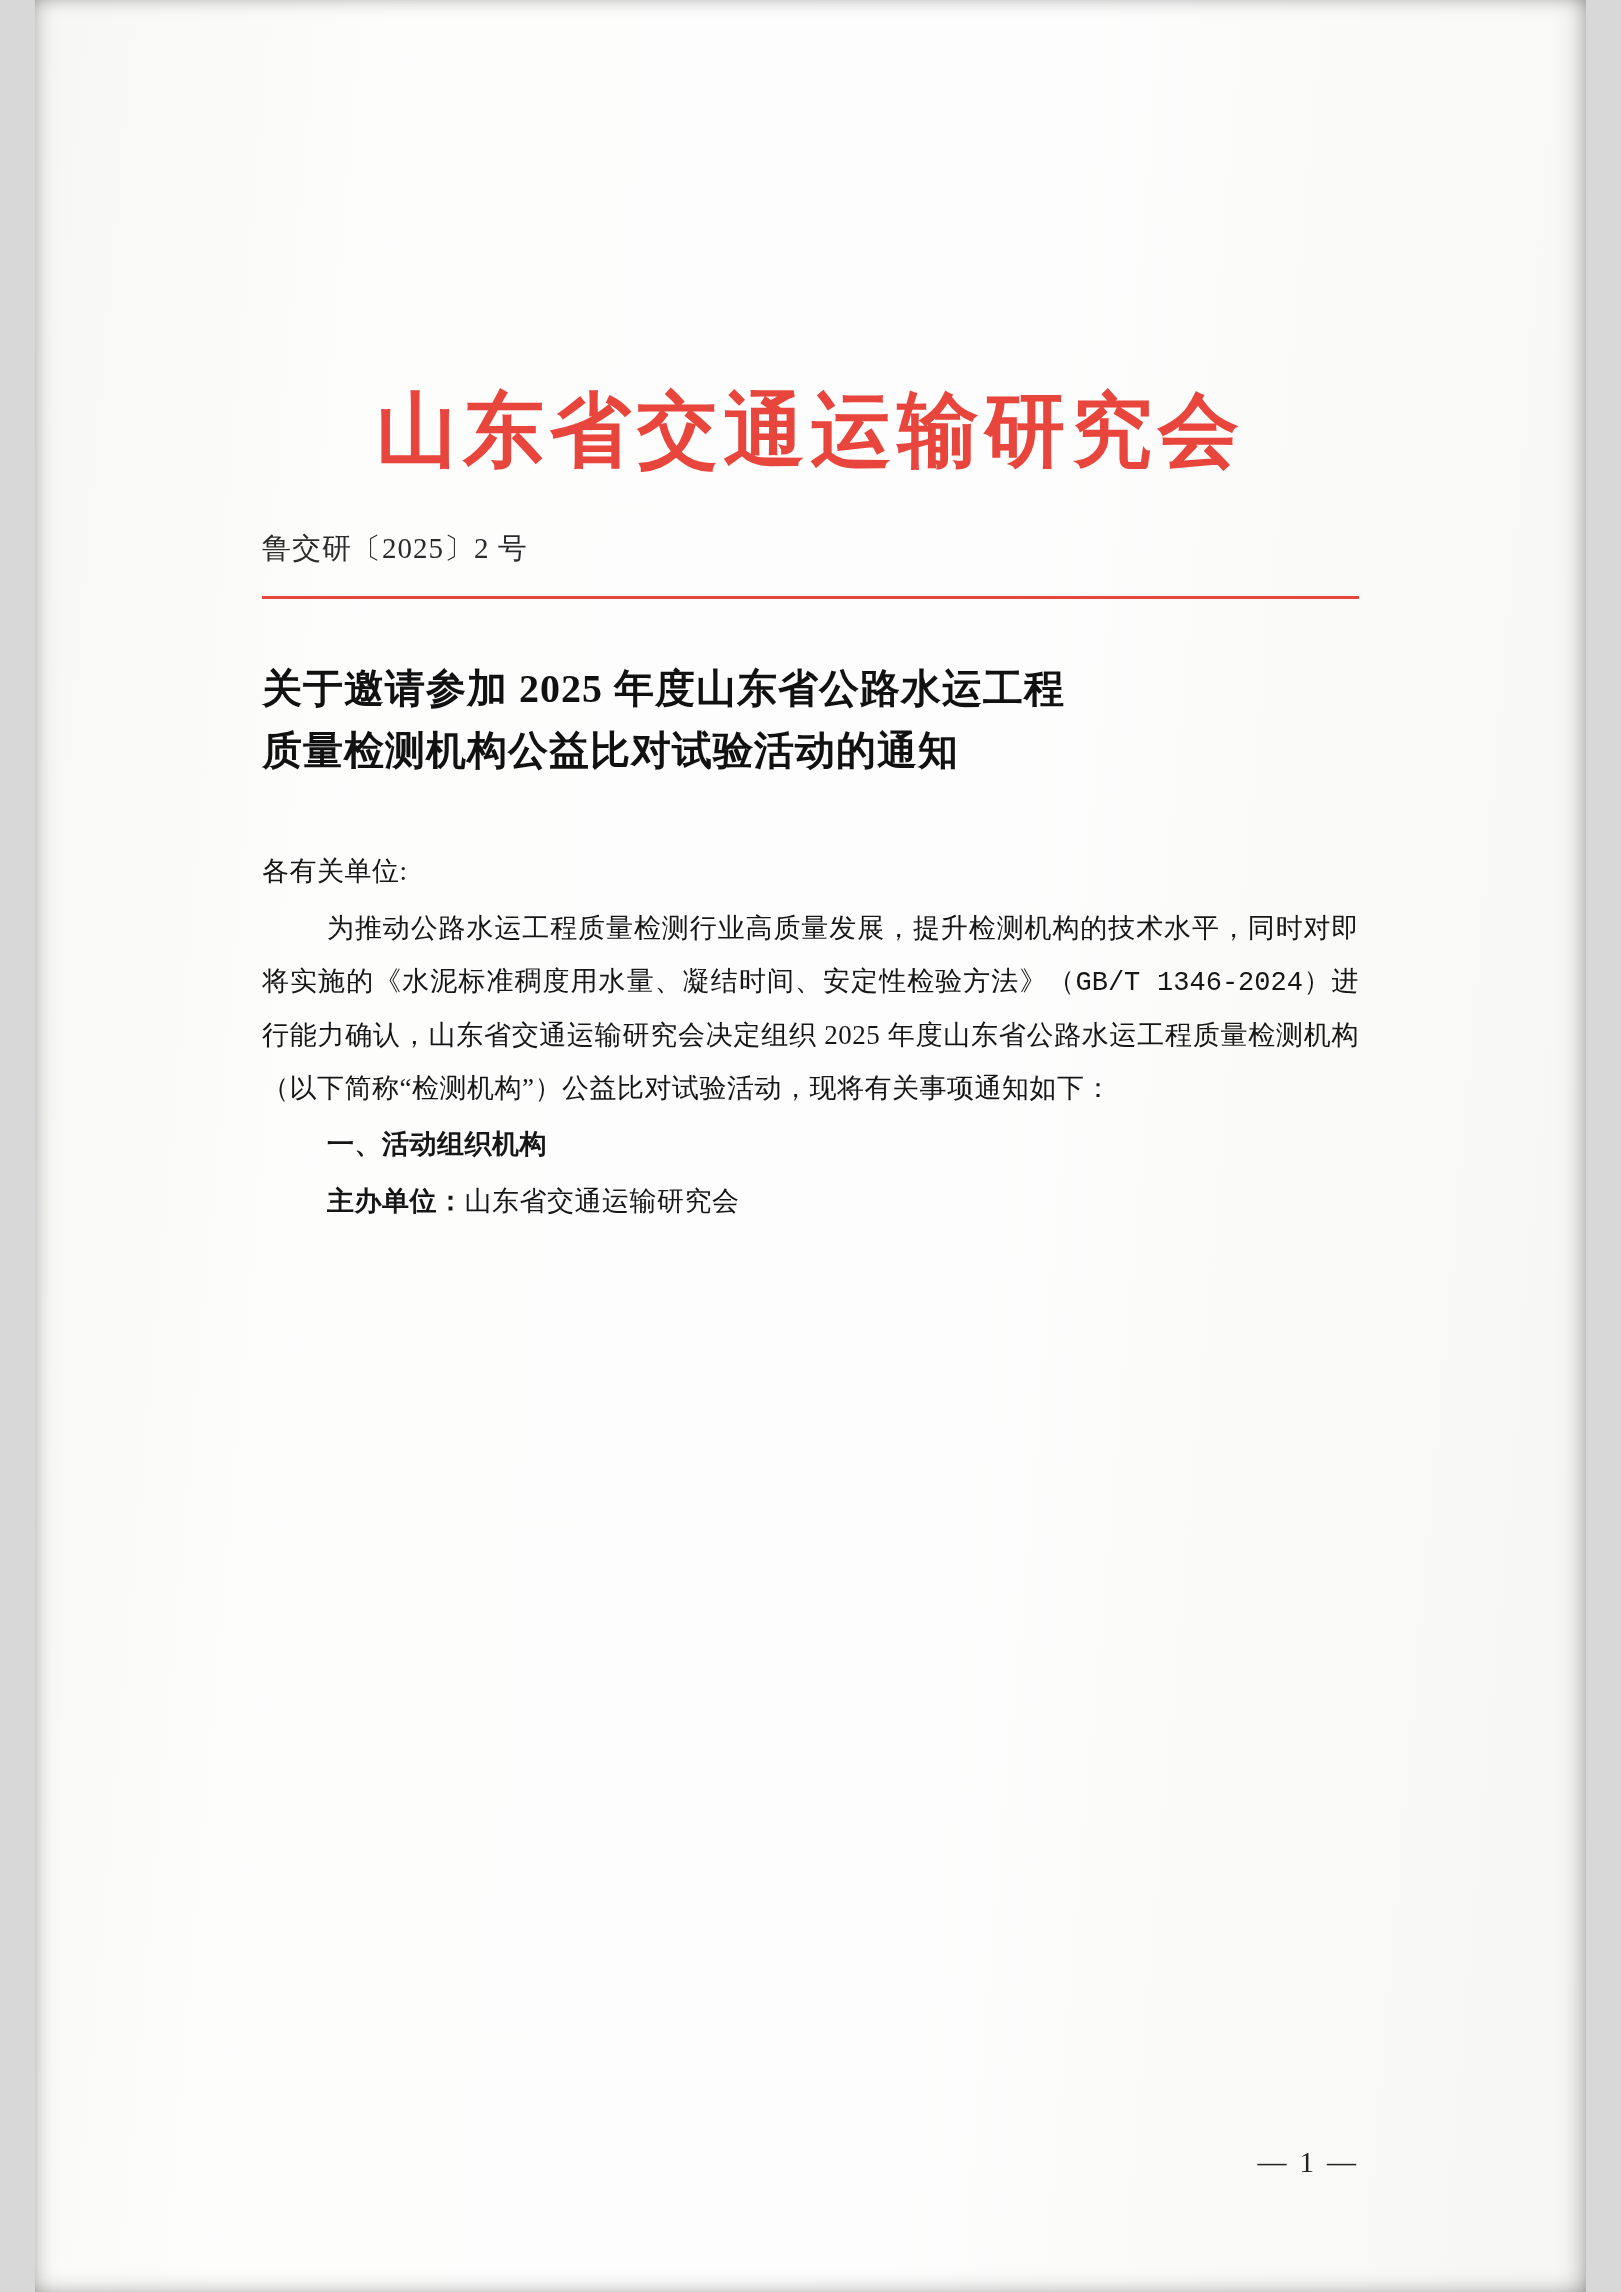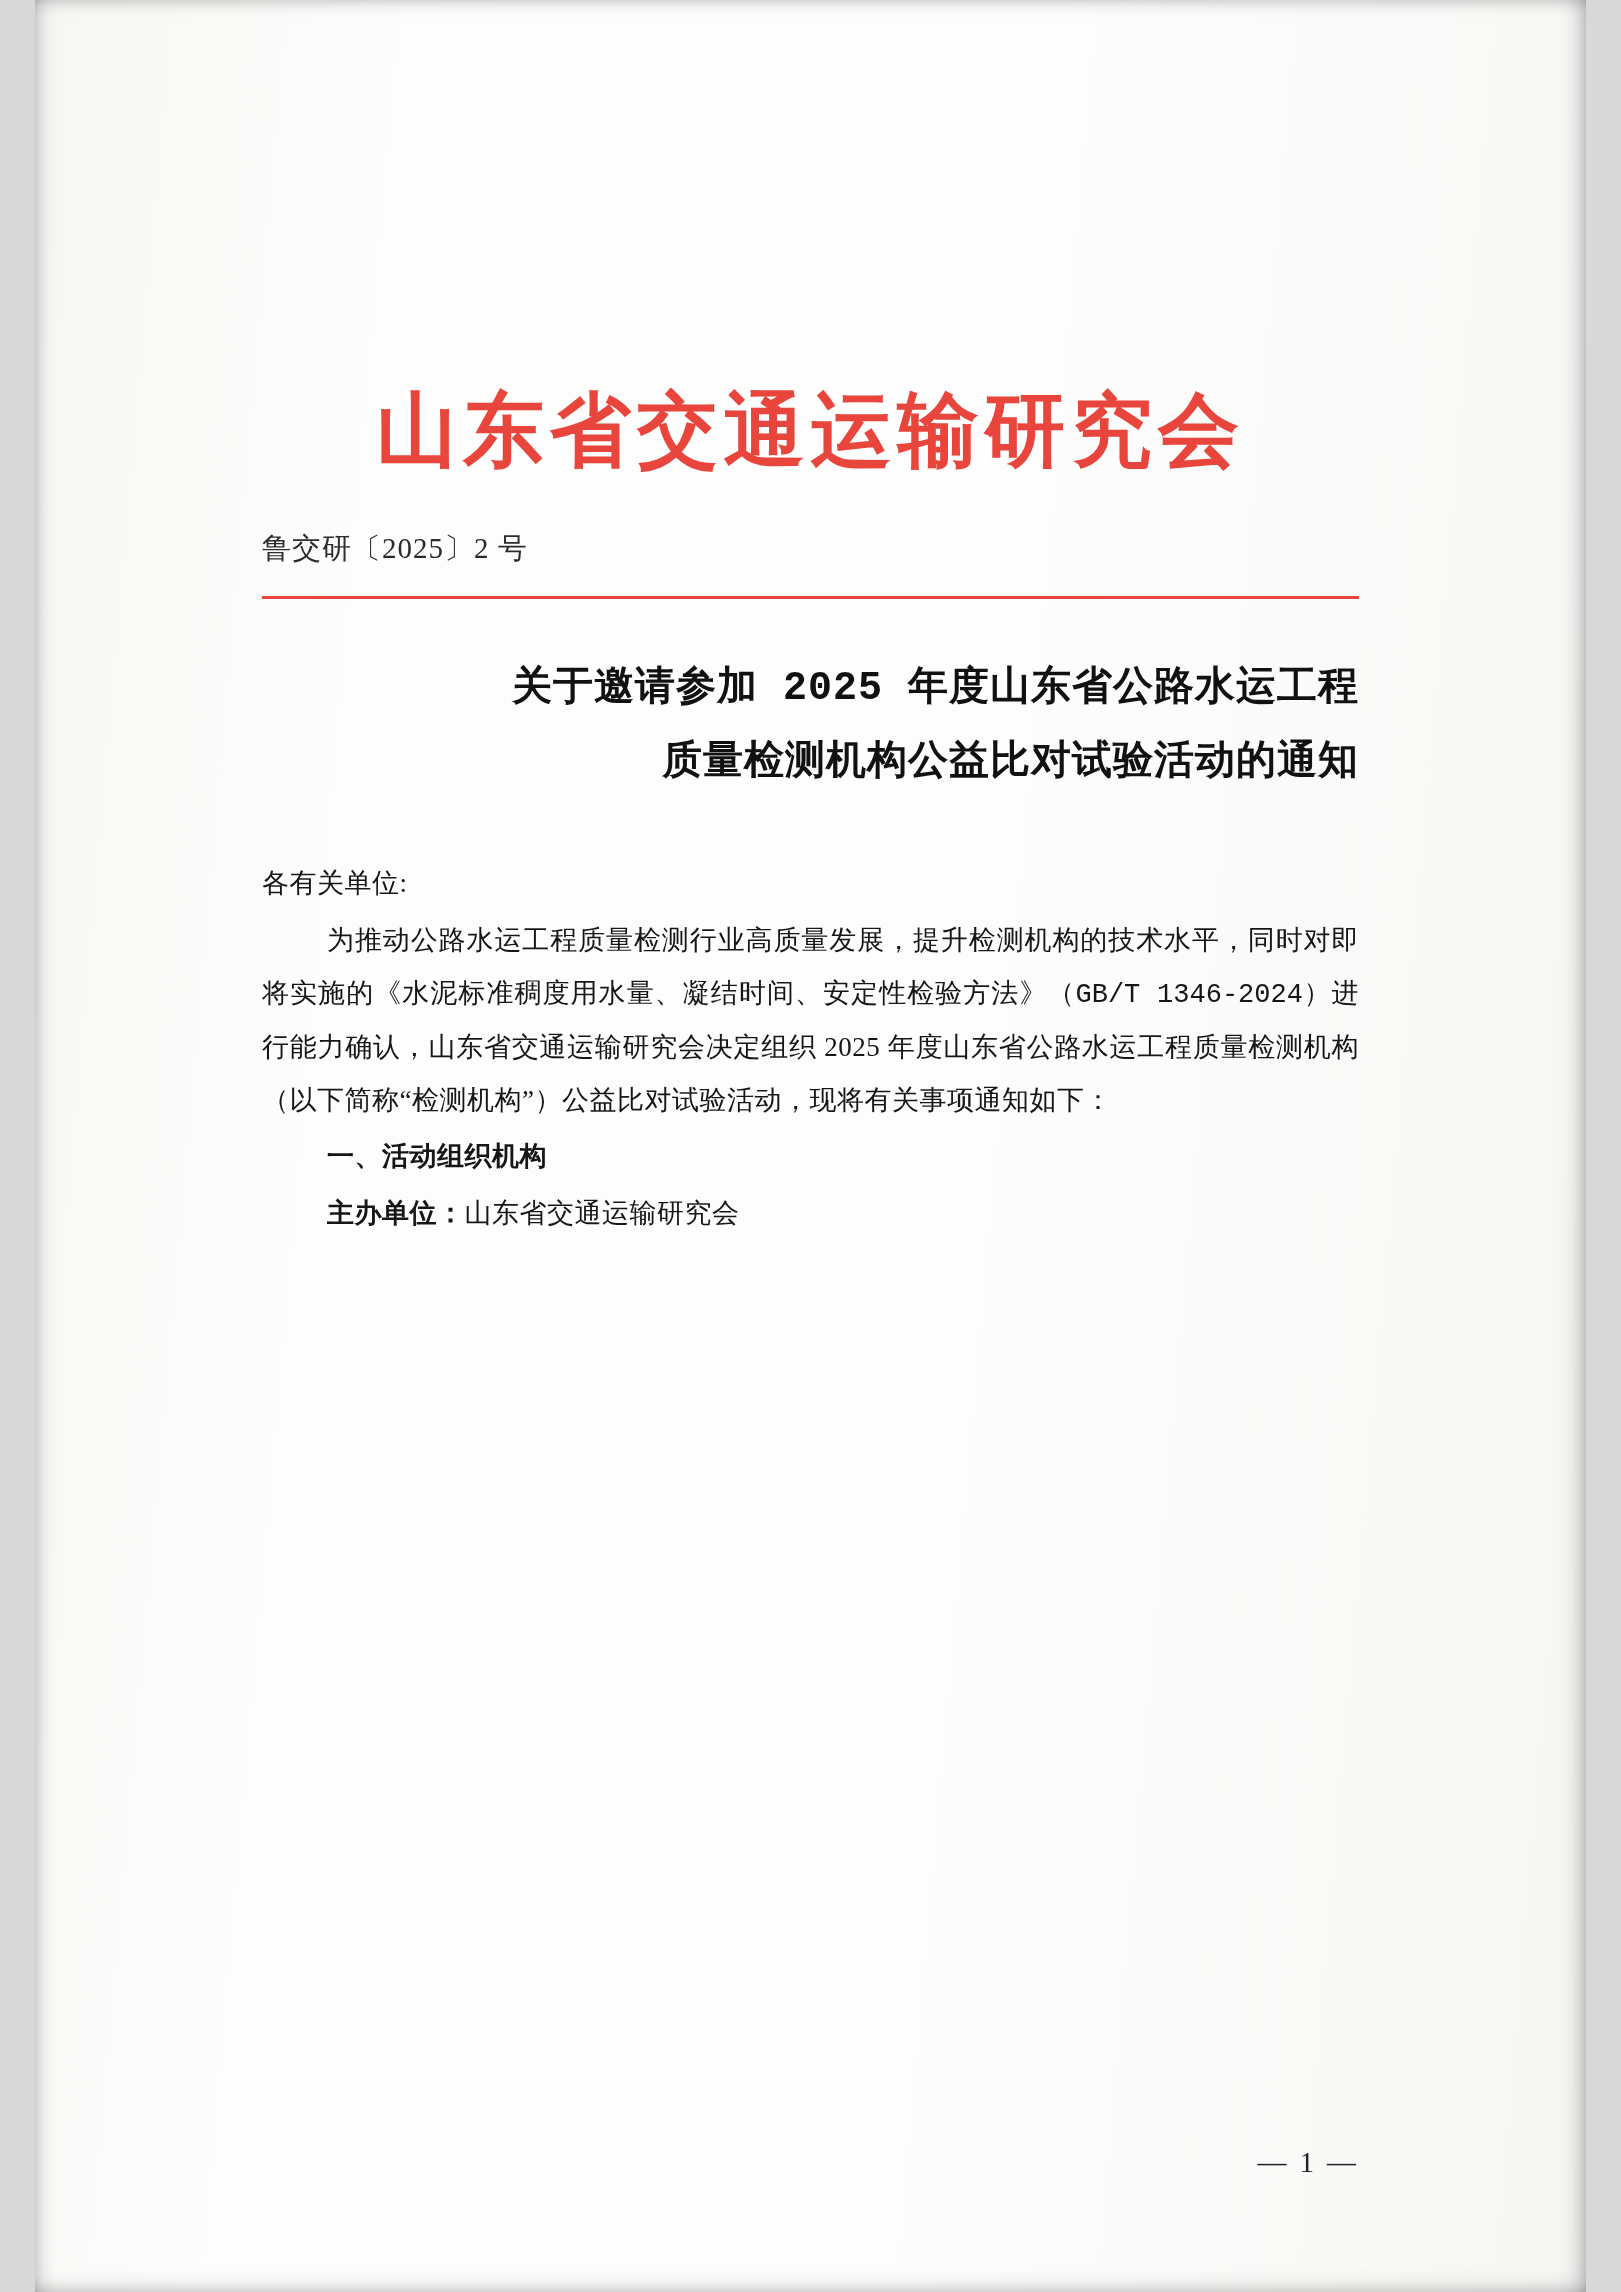--- a/index.html
+++ b/index.html
@@ -63,31 +63,30 @@
 
   .red-rule {
     margin-top: 27.4px;
     height: 2.9px;
     background: #e8453c;
     width: 100%;
   }
 
   .subject {
     margin-top: 59px;
-    text-align: right;
+    text-align: left;
     font-weight: bold;
     font-size: 40px;
     line-height: 1.55;
     color: #111;
     letter-spacing: 1px;
-    font-family: Liberation Mono, monospace;
+    font-family: Liberation Serif, serif;
   }
   .subject .line2 {
     display: block;
-    margin-top: 12px;
   }
 
   .body-text {
     margin-top: 63px;
     font-size: 27px;
     line-height: 1.95;
     color: #161616;
     letter-spacing: 0.5px;
     text-align: justify;
     font-family: "Liberation Serif", "DejaVu Serif", serif;

